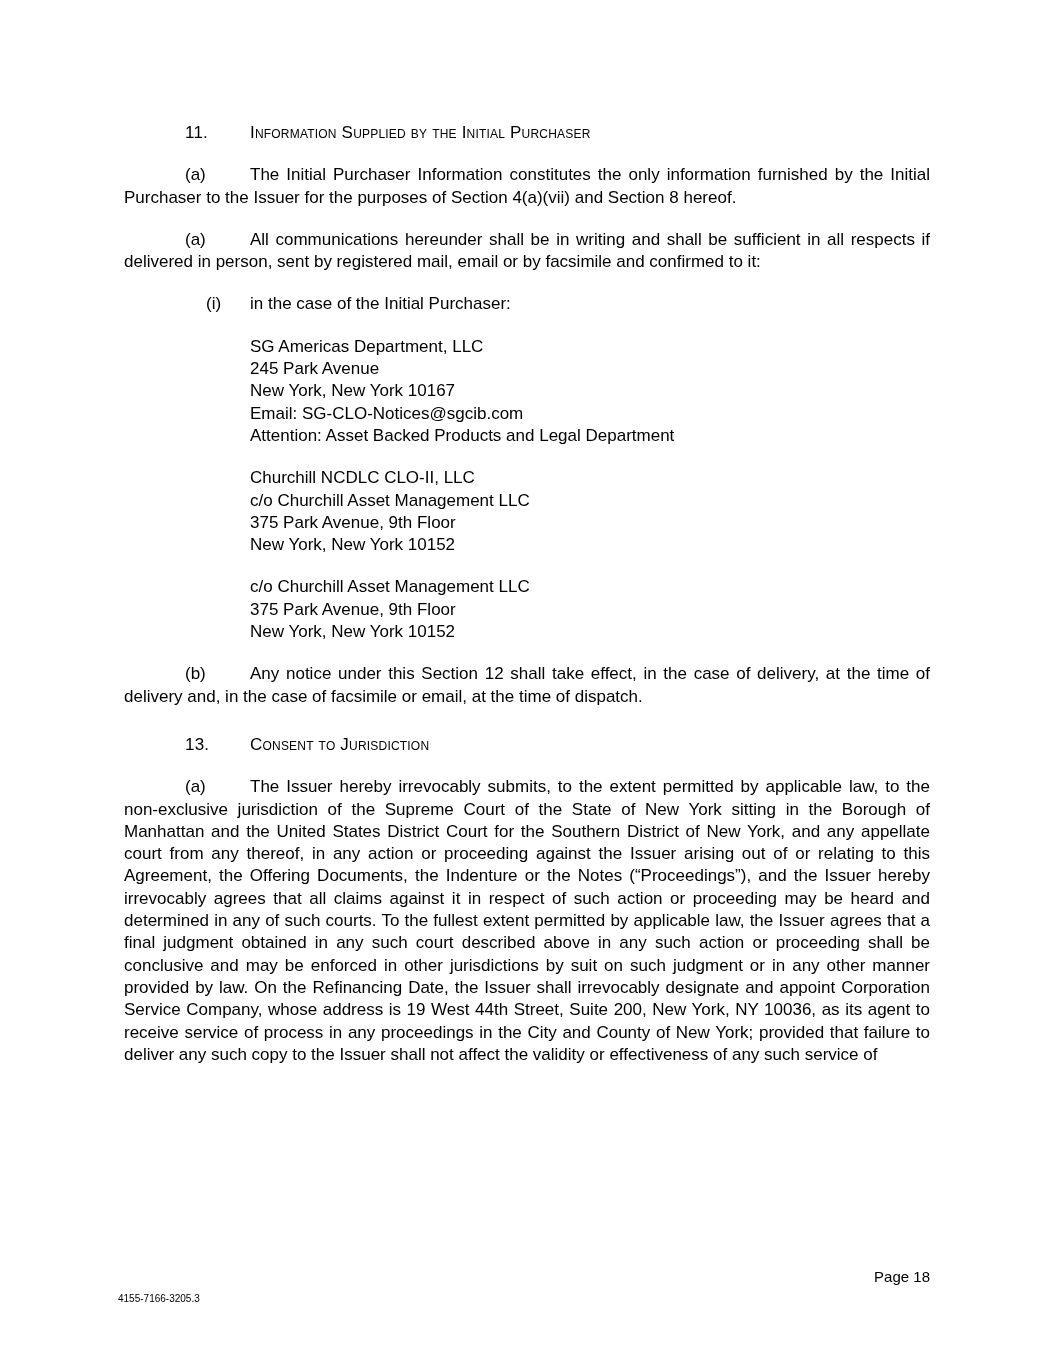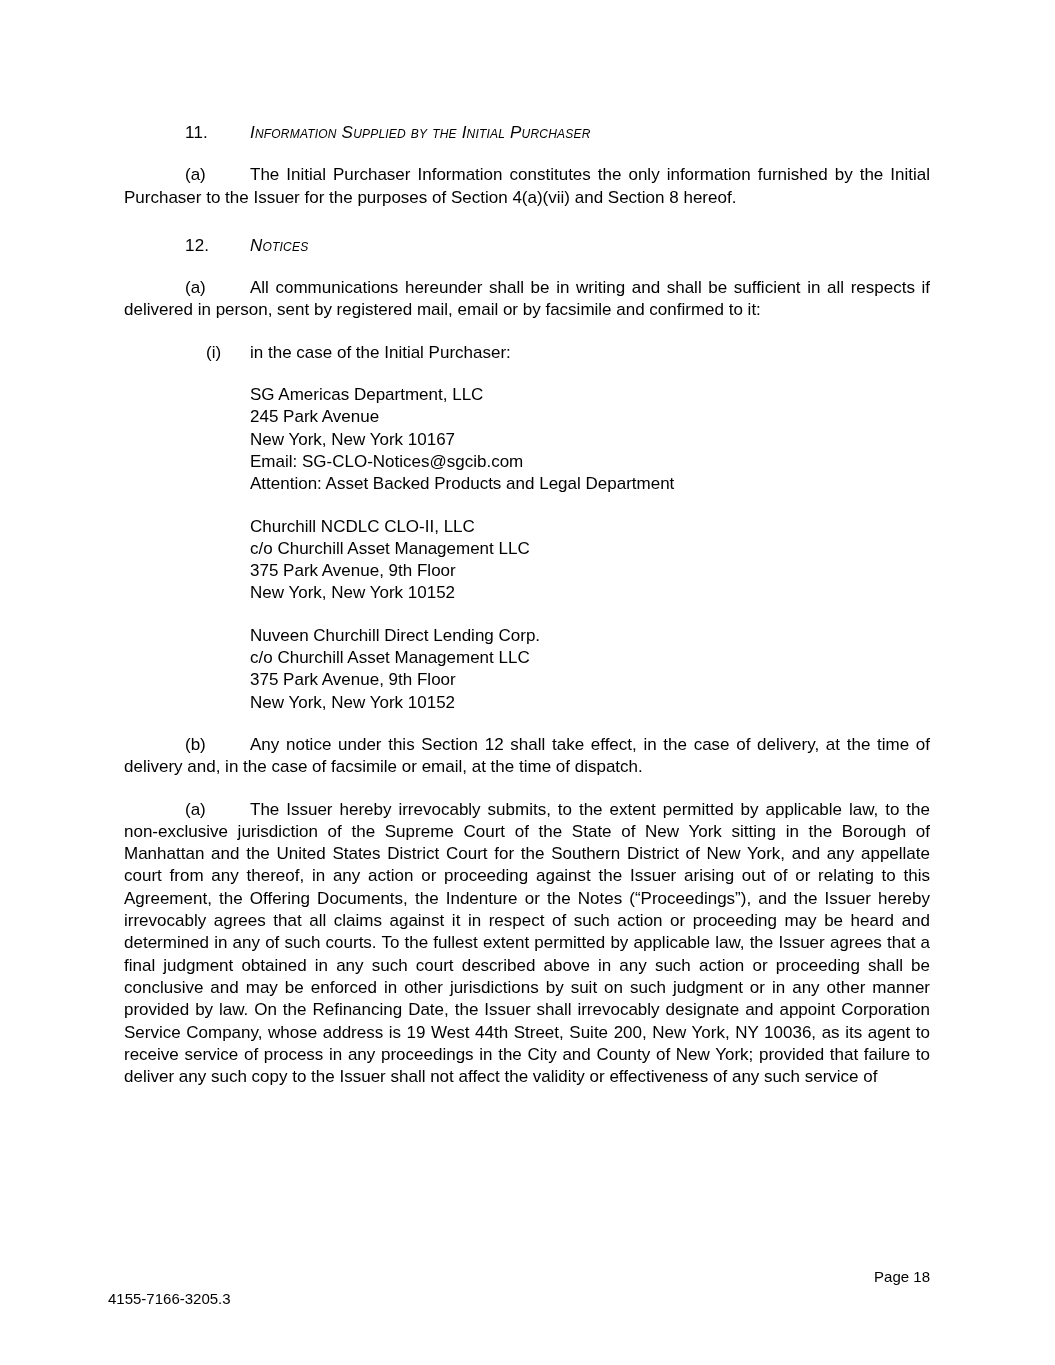--- a/index.html
+++ b/index.html
@@ -30,21 +30,20 @@
     margin: 26px 0 20px 61px;
     letter-spacing: 0.2px;
   }
   .content > h2.heading:first-child { margin-top: 0; }
   .hnum {
     display: inline-block;
     width: 65px;
   }
   .htitle {
     font-variant: small-caps;
-    font-style: italic;
   }
   p.para {
     margin: 0 0 20px 0;
     text-align: justify;
     text-indent: 61px;
   }
   .plabel {
     display: inline-block;
     width: 65px;
     text-indent: 0;
@@ -65,36 +64,35 @@
   }
   .footer-page {
     position: absolute;
     top: 1266px;
     right: 125px;
     font-size: 15px;
   }
   .footer-id {
     position: absolute;
     top: 1288px;
-    left: 108px;
-    font-size: 15px;
+    left: 118px;
+    font-size: 10px;
     text-align: center;
   }
 </style>
 </head>
 <body>
 
 <div class="page">
   <main class="content">
 
     <h2 class="heading"><span class="hnum">11.</span><span class="htitle">Information Supplied by the Initial Purchaser</span></h2>
 
     <p class="para"><span class="plabel">(a)</span><span>The Initial Purchaser Information constitutes the only information furnished by the Initial Purchaser to the Issuer for the purposes of </span><span class="u">Section 4(a)(vii)</span><span> and </span><span class="u">Section 8</span><span> hereof.</span></p>
 
-    <h2 class="heading"><span class="hnum">12.</span><span class="htitle">Notices</span></h2>
 
     <p class="para"><span class="plabel">(a)</span><span>All communications hereunder shall be in writing and shall be sufficient in all respects if delivered in person, sent by registered mail, email or by facsimile and confirmed to it:</span></p>
 
     <div class="list-item"><span class="ilabel">(i)</span><span>in the case of the Initial Purchaser:</span></div>
 
     <div class="address">
       <div>SG Americas Department, LLC</div>
       <div>245 Park Avenue</div>
       <div>New York, New York 10167</div>
       <div>Email: SG-CLO-Notices@sgcib.com</div>
@@ -104,28 +102,28 @@
 
     <div class="address">
       <div>Churchill NCDLC CLO-II, LLC</div>
       <div>c/o Churchill Asset Management LLC</div>
       <div>375 Park Avenue, 9th Floor</div>
       <div>New York, New York 10152</div>
     </div>
 
 
     <div class="address">
-      <div>Nuveen Churchill Direct Lending Corp.</div>
       <div>c/o Churchill Asset Management LLC</div>
       <div>375 Park Avenue, 9th Floor</div>
       <div>New York, New York 10152</div>
     </div>
 
     <p class="para"><span class="plabel">(b)</span><span>Any notice under this </span><span class="u">Section 12</span><span> shall take effect, in the case of delivery, at the time of delivery and, in the case of facsimile or email, at the time of dispatch.</span></p>
 
+    <h2 class="heading"><span class="hnum">13.</span><span class="htitle">Consent to Jurisdiction</span></h2>
 
     <p class="para"><span class="plabel">(a)</span><span>The Issuer hereby irrevocably submits, to the extent permitted by applicable law, to the non-exclusive jurisdiction of the Supreme Court of the State of New York sitting in the Borough of Manhattan and the United States District Court for the Southern District of New York, and any appellate court from any thereof, in any action or proceeding against the Issuer arising out of or relating to this Agreement, the Offering Documents, the Indenture or the Notes (“Proceedings”), and the Issuer hereby irrevocably agrees that all claims against it in respect of such action or proceeding may be heard and determined in any of such courts. To the fullest extent permitted by applicable law, the Issuer agrees that a final judgment obtained in any such court described above in any such action or proceeding shall be conclusive and may be enforced in other jurisdictions by suit on such judgment or in any other manner provided by law. On the Refinancing Date, the Issuer shall irrevocably designate and appoint Corporation Service Company, whose address is 19 West 44th Street, Suite 200, New York, NY 10036, as its agent to receive service of process in any proceedings in the City and County of New York; provided that failure to deliver any such copy to the Issuer shall not affect the validity or effectiveness of any such service of</span></p>
 
   </main>
 
   <div class="footer-page">Page 18</div>
   <div class="footer-id">4155-7166-3205.3</div>
 </div>
 
 </body></html>

